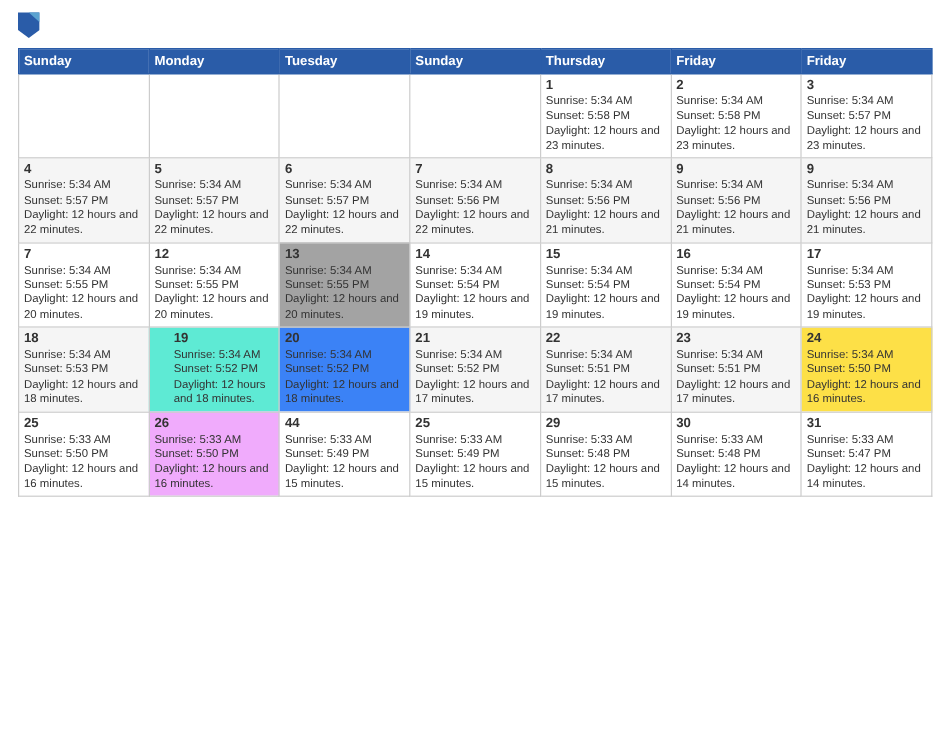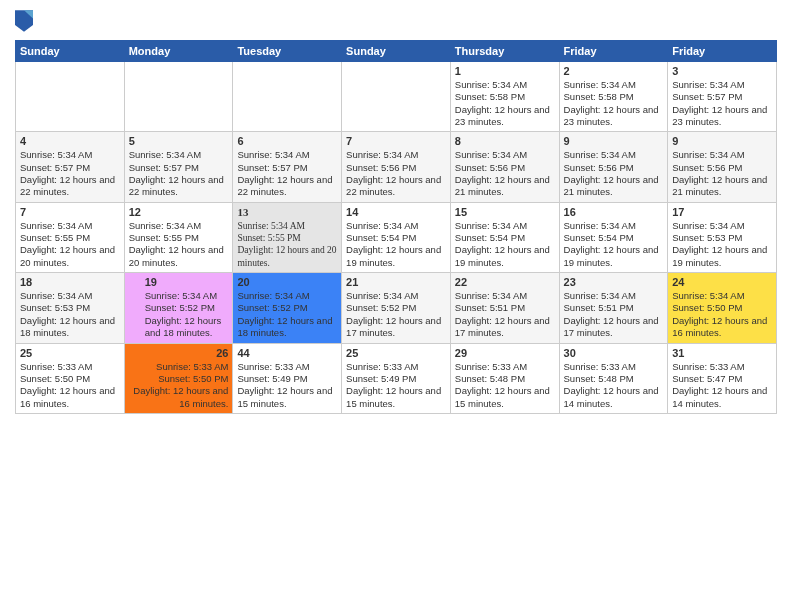--- a/index.html
+++ b/index.html
@@ -206,21 +206,21 @@
             <span style="display: block; line-height: 1.3;">Sunrise: 5:34 AM</span>
             <span style="display: block; line-height: 1.3;">Sunset: 5:55 PM</span>
             <span style="display: block; line-height: 1.3;">Daylight: 12 hours and 20 minutes.</span>
           </td>
           <td style="background: rgb(255, 255, 255);">
             <span class="day-number">12</span>
             <span style="display: block; line-height: 1.3;">Sunrise: 5:34 AM</span>
             <span style="display: block; line-height: 1.3;">Sunset: 5:55 PM</span>
             <span style="display: block; line-height: 1.3;">Daylight: 12 hours and 20 minutes.</span>
           </td>
-          <td style="background: #e5e5e5; font-family: Liberation Serif, serif;">
+          <td style="background: #a3a3a3;">
             <span class="day-number">13</span>
             <span style="display: block; line-height: 1.3;">Sunrise: 5:34 AM</span>
             <span style="display: block; line-height: 1.3;">Sunset: 5:55 PM</span>
             <span style="display: block; line-height: 1.3;">Daylight: 12 hours and 20 minutes.</span>
           </td>
           <td style="background: rgb(255, 255, 255);">
             <span class="day-number">14</span>
             <span style="display: block; line-height: 1.3;">Sunrise: 5:34 AM</span>
             <span style="display: block; line-height: 1.3;">Sunset: 5:54 PM</span>
             <span style="display: block; line-height: 1.3;">Daylight: 12 hours and 19 minutes.</span>
@@ -244,21 +244,21 @@
             <span style="display: block; line-height: 1.3;">Daylight: 12 hours and 19 minutes.</span>
           </td>
         </tr>
         <tr>
           <td style="background: rgb(245, 245, 245);">
             <span class="day-number">18</span>
             <span style="display: block; line-height: 1.3;">Sunrise: 5:34 AM</span>
             <span style="display: block; line-height: 1.3;">Sunset: 5:53 PM</span>
             <span style="display: block; line-height: 1.3;">Daylight: 12 hours and 18 minutes.</span>
           </td>
-          <td style="background: #f0abfc; padding-left: 20px;">
+          <td style="background: #5eead4; padding-left: 20px;">
             <span class="day-number">19</span>
             <span style="display: block; line-height: 1.3;">Sunrise: 5:34 AM</span>
             <span style="display: block; line-height: 1.3;">Sunset: 5:52 PM</span>
             <span style="display: block; line-height: 1.3;">Daylight: 12 hours and 18 minutes.</span>
           </td>
           <td style="background: #3b82f6;">
             <span class="day-number">20</span>
             <span style="display: block; line-height: 1.3;">Sunrise: 5:34 AM</span>
             <span style="display: block; line-height: 1.3;">Sunset: 5:52 PM</span>
             <span style="display: block; line-height: 1.3;">Daylight: 12 hours and 18 minutes.</span>
@@ -288,21 +288,21 @@
             <span style="display: block; line-height: 1.3;">Daylight: 12 hours and 16 minutes.</span>
           </td>
         </tr>
         <tr>
           <td style="background: rgb(255, 255, 255);">
             <span class="day-number">25</span>
             <span style="display: block; line-height: 1.3;">Sunrise: 5:33 AM</span>
             <span style="display: block; line-height: 1.3;">Sunset: 5:50 PM</span>
             <span style="display: block; line-height: 1.3;">Daylight: 12 hours and 16 minutes.</span>
           </td>
-          <td style="background: #f97316; text-align: right;">
+          <td style="background: #f0abfc;">
             <span class="day-number">26</span>
             <span style="display: block; line-height: 1.3;">Sunrise: 5:33 AM</span>
             <span style="display: block; line-height: 1.3;">Sunset: 5:50 PM</span>
             <span style="display: block; line-height: 1.3;">Daylight: 12 hours and 16 minutes.</span>
           </td>
           <td style="background: rgb(255, 255, 255);">
             <span class="day-number">44</span>
             <span style="display: block; line-height: 1.3;">Sunrise: 5:33 AM</span>
             <span style="display: block; line-height: 1.3;">Sunset: 5:49 PM</span>
             <span style="display: block; line-height: 1.3;">Daylight: 12 hours and 15 minutes.</span>

